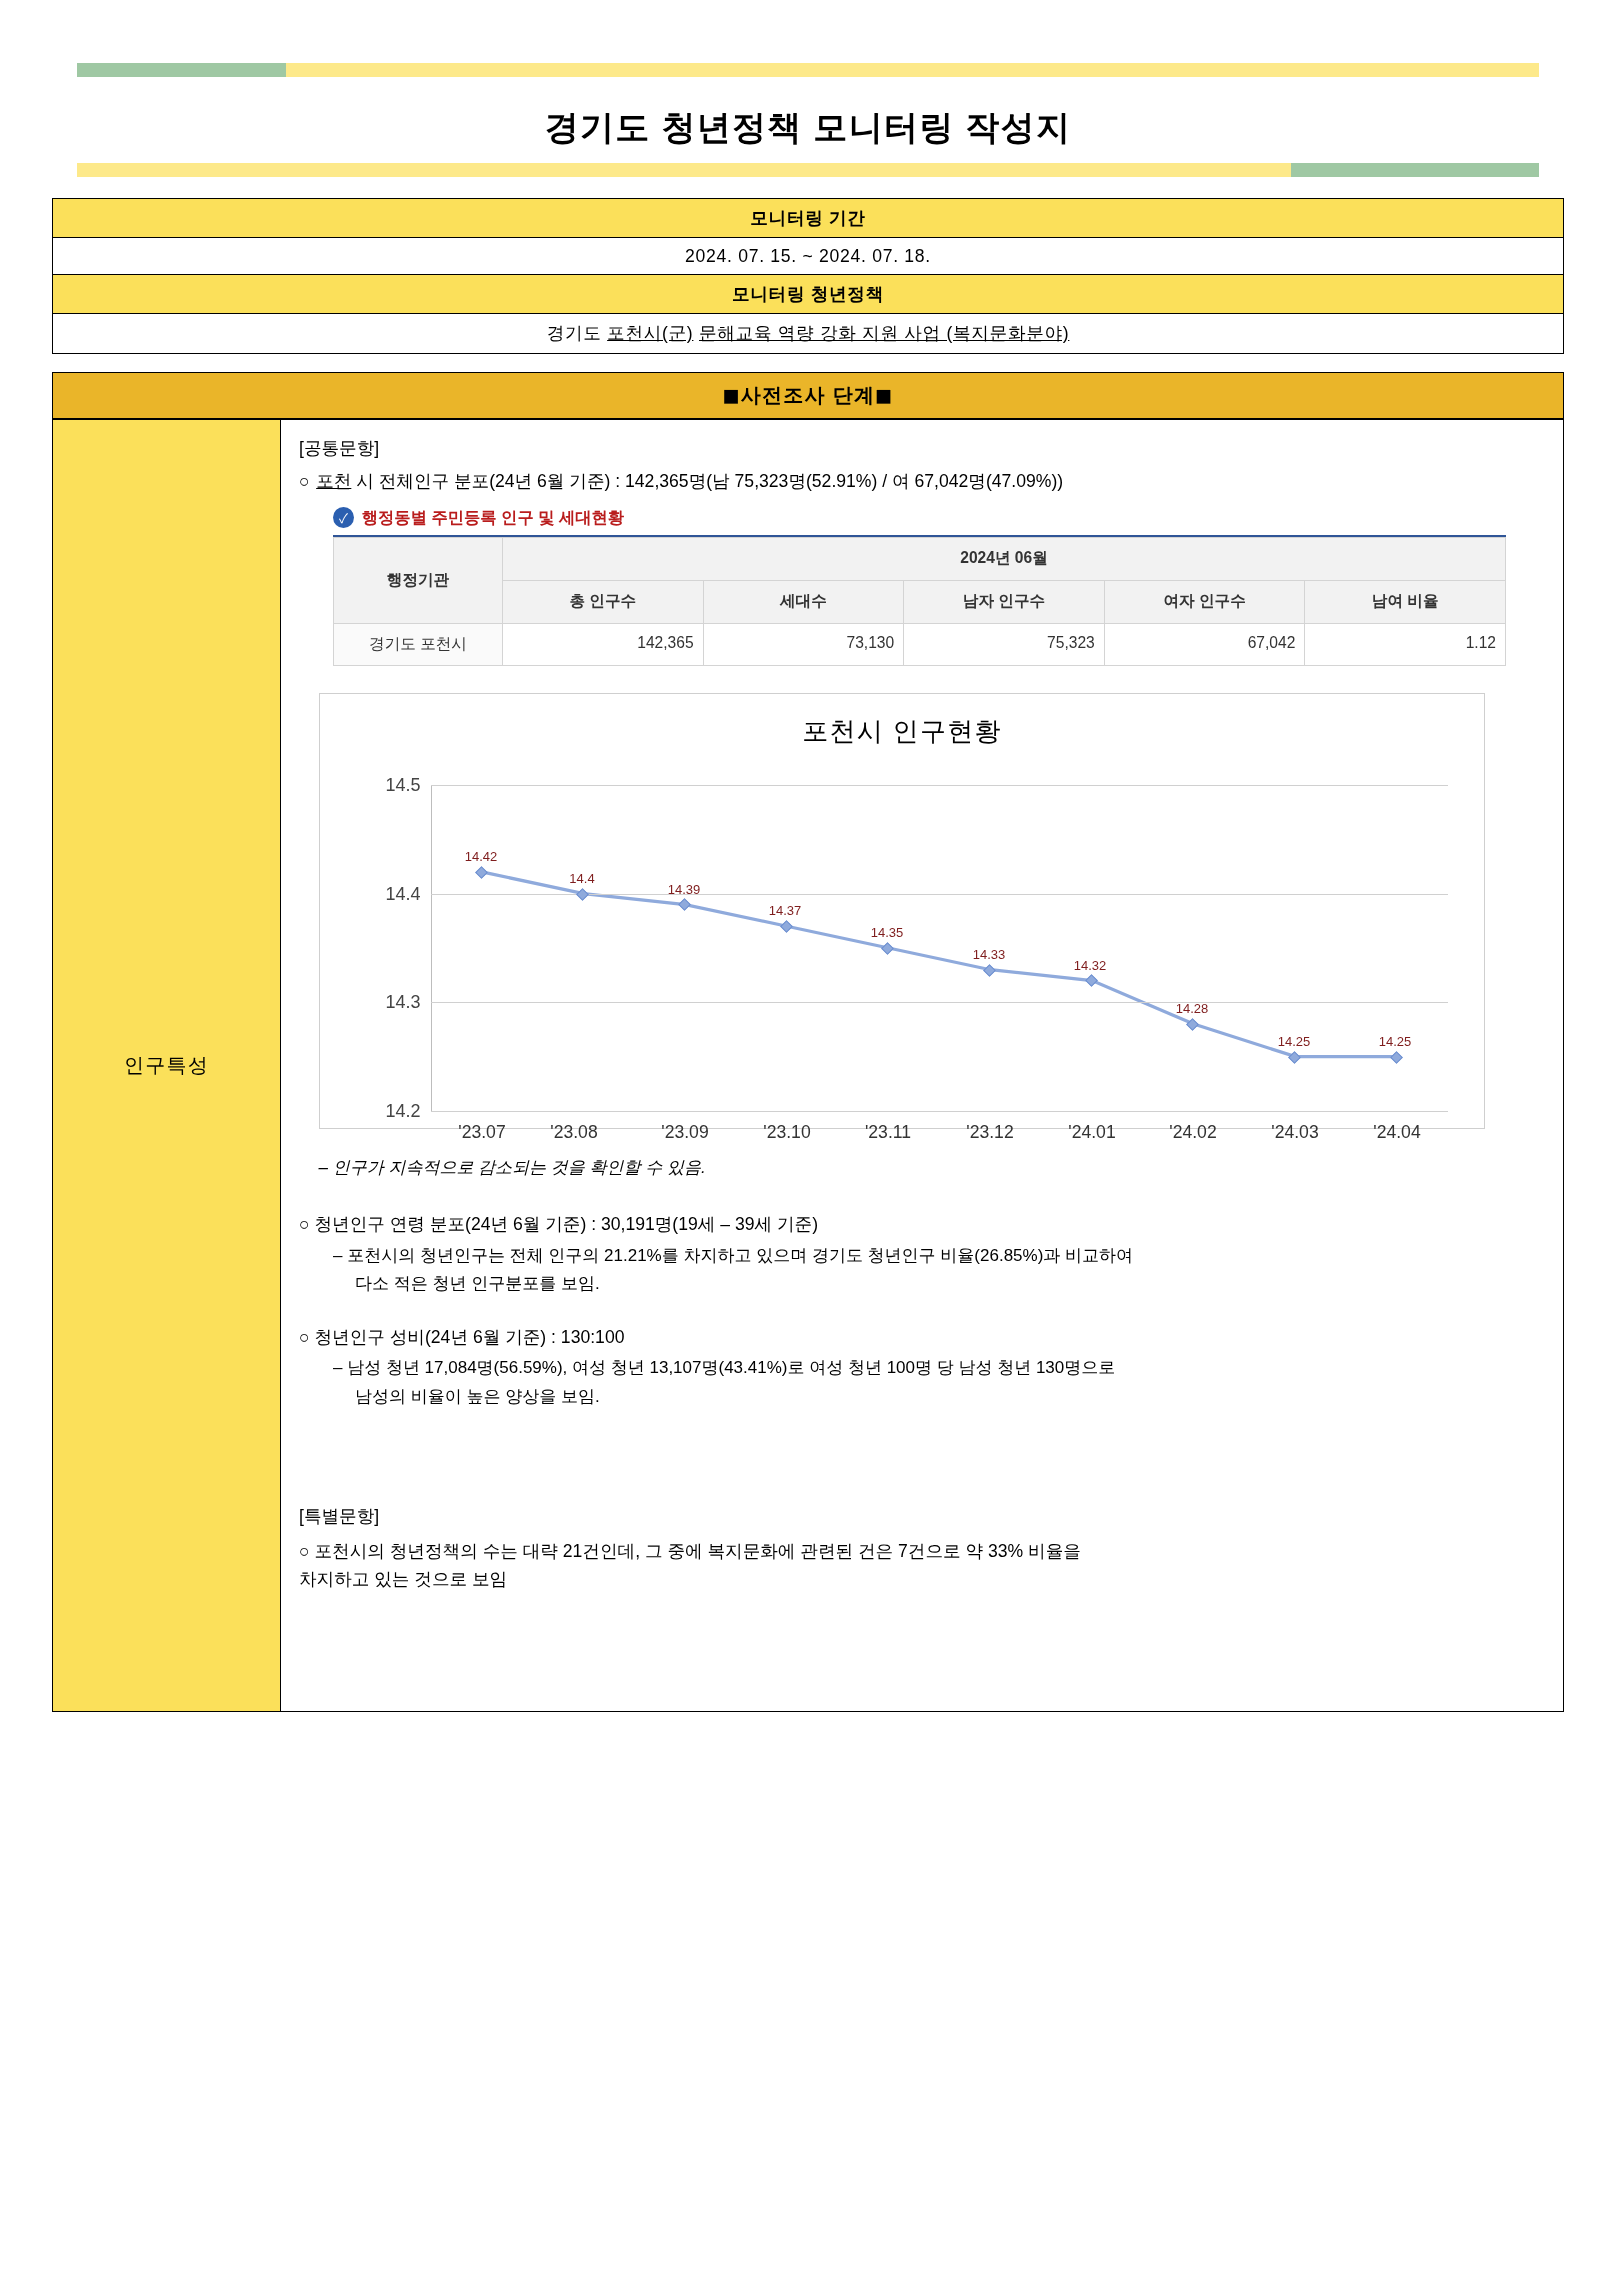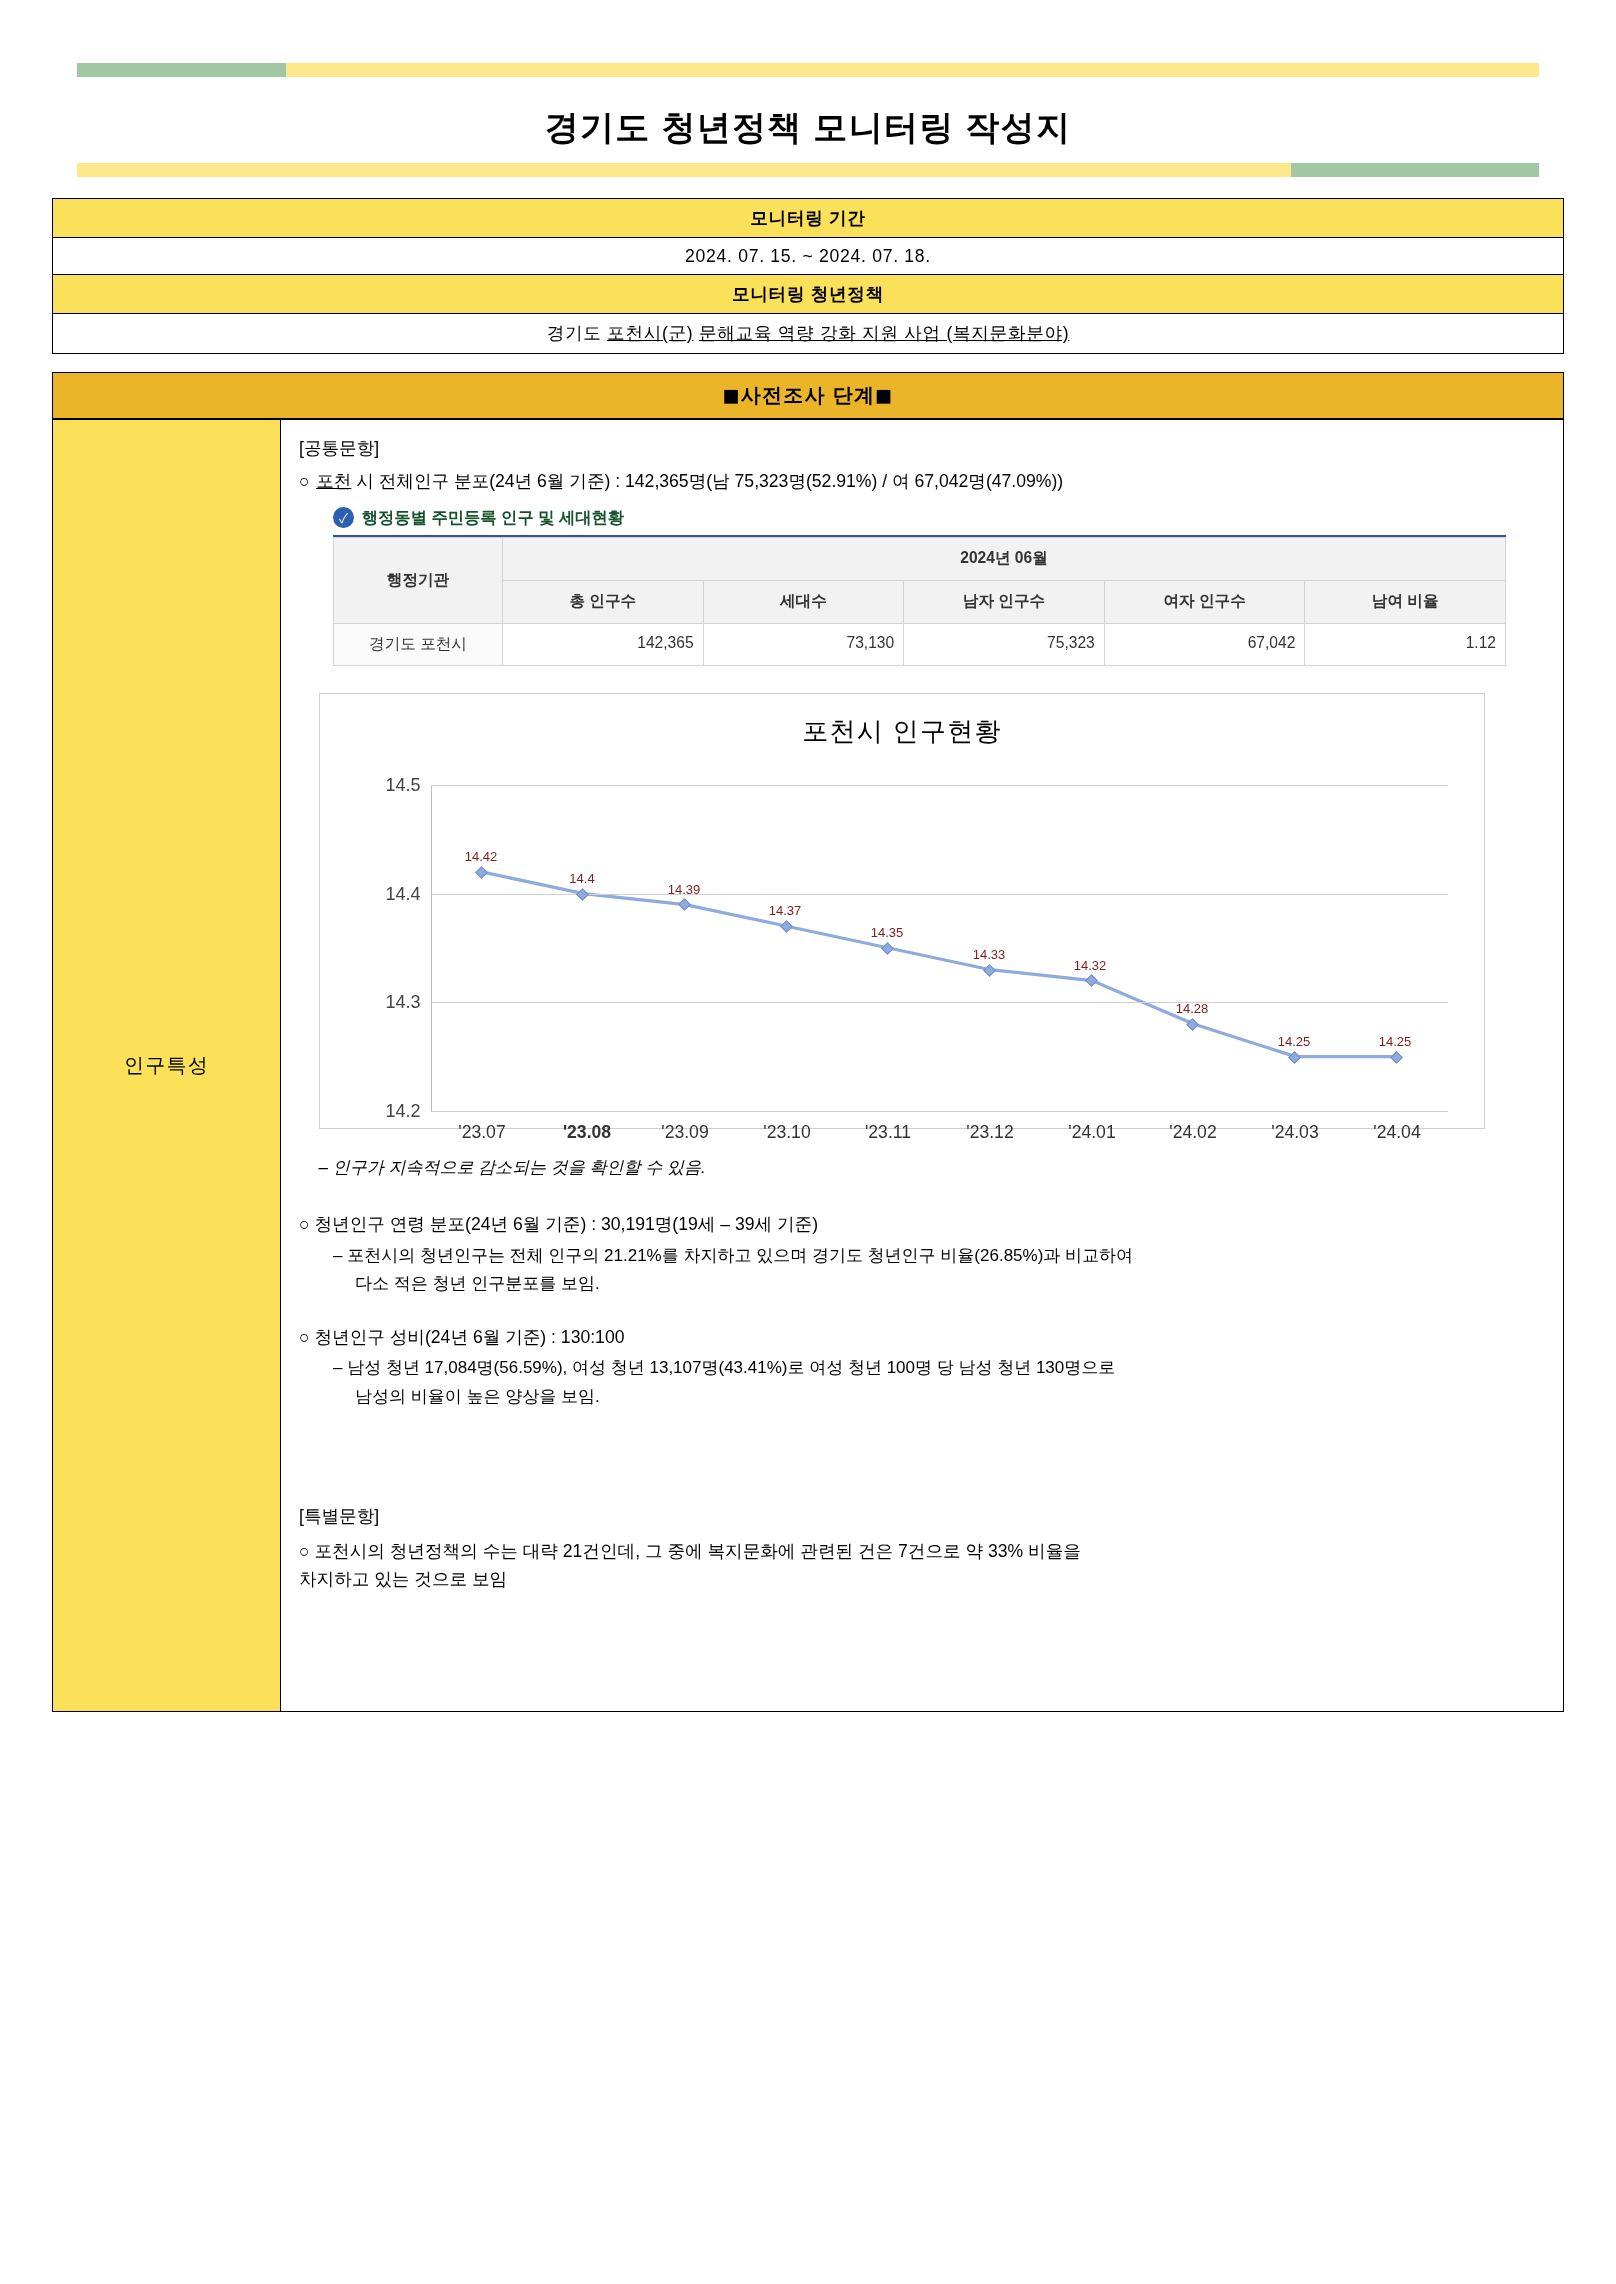--- a/index.html
+++ b/index.html
@@ -171,21 +171,21 @@
     color: #fff;
     font-size: 13px;
     display: flex;
     align-items: center;
     justify-content: center;
     flex: 0 0 auto;
   }
   .stat-title {
     font-size: 16.3px;
     font-weight: bold;
-    color: #14532d;
+    color: #b91c1c;
   }
   table.stat-table {
     border-collapse: collapse;
     width: 1173px;
     table-layout: fixed;
   }
   table.stat-table th, table.stat-table td {
     border: 0.7px solid #d4d4d4;
     font-size: 15.6px;
     padding: 10.4px 9px;
@@ -377,21 +377,21 @@
             </svg>
           <div class="grid-line" style="top: 326px;"></div>
                 <div class="y-label" style="top: 326px;">14.2</div>
                 <div class="grid-line" style="top: 217px;"></div>
                 <div class="y-label" style="top: 217px;">14.3</div>
                 <div class="grid-line" style="top: 109px;"></div>
                 <div class="y-label" style="top: 109px;">14.4</div>
                 <div class="grid-line" style="top: 0px;"></div>
                 <div class="y-label" style="top: 0px;">14.5</div>
                 <div class="x-tick-label" style="left: 51px;">'23.07</div>
-                <div class="x-tick-label" style="left: 156px; font-weight: bold;">'23.08</div>
+                <div class="x-tick-label" style="left: 143px;">'23.08</div>
                 <div class="x-tick-label" style="left: 254px;">'23.09</div>
                 <div class="x-tick-label" style="left: 356px;">'23.10</div>
                 <div class="x-tick-label" style="left: 457px;">'23.11</div>
                 <div class="x-tick-label" style="left: 559px;">'23.12</div>
                 <div class="x-tick-label" style="left: 661px;">'24.01</div>
                 <div class="x-tick-label" style="left: 762px;">'24.02</div>
                 <div class="x-tick-label" style="left: 864px;">'24.03</div>
                 <div class="x-tick-label" style="left: 966px;">'24.04</div>
                 <div class="pt-dot" style="left: 51px; top: 87px; background: rgb(143, 170, 220);"></div>
                 <div class="pt-label" style="left: 50px; top: 79px;">14.42</div>

